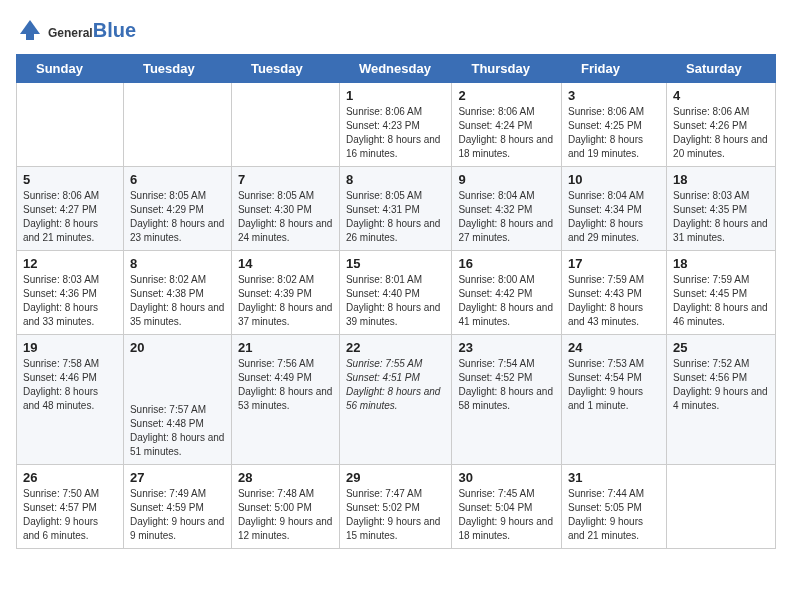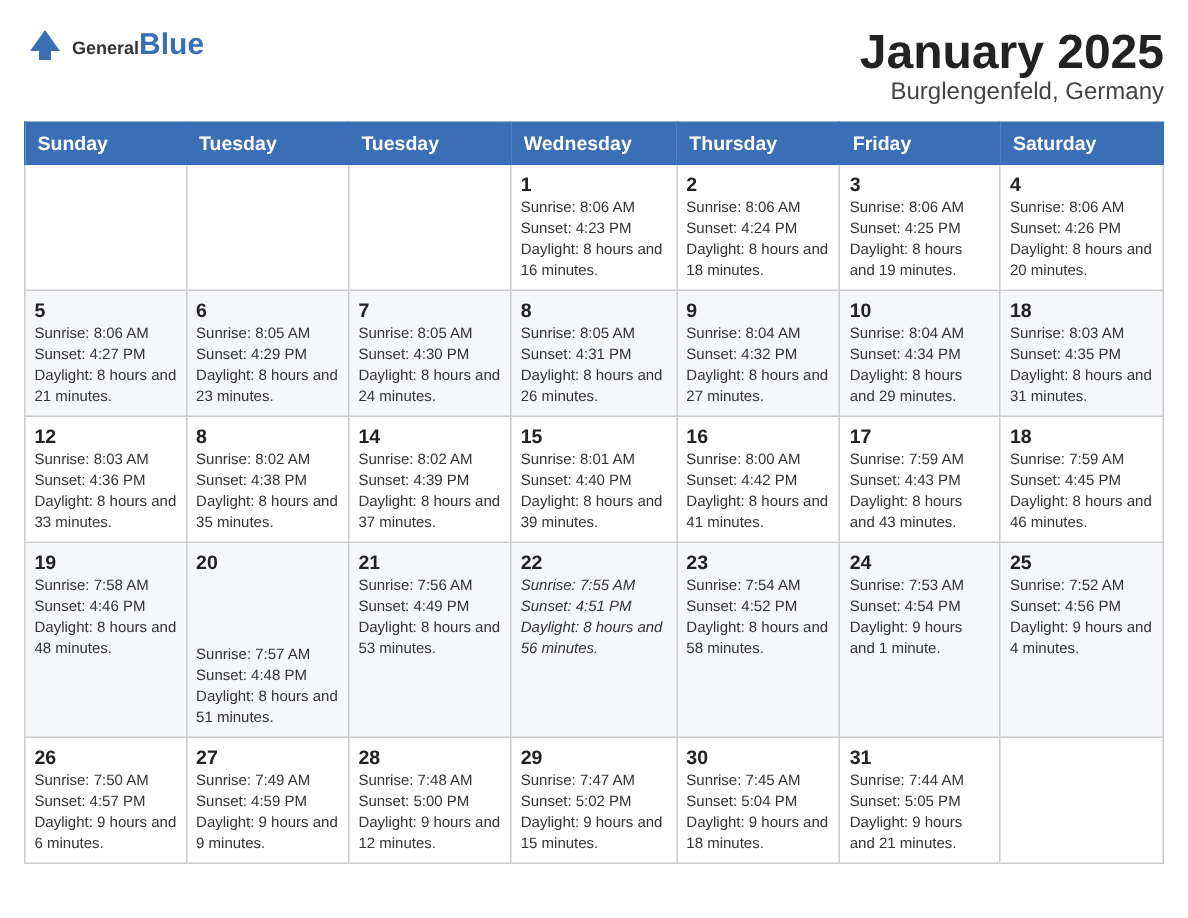--- a/index.html
+++ b/index.html
@@ -50,21 +50,21 @@
     .calendar {
       width: 100%;
       border-collapse: collapse;
       border: 1px solid #ccc;
     }
     .calendar th {
       background-color: #3a6eb5;
       color: #fff;
       font-size: 13px;
       font-weight: bold;
-      padding: 6px 8px;
+      padding: 6px 19px;
       text-align: left;
       border: 1px solid #3a6eb5;
     }
     .calendar td {
       vertical-align: top;
       padding: 5px 6px;
       border: 1px solid #ccc;
       font-size: 10.5px;
       color: #333;
       width: 113px;
@@ -95,24 +95,20 @@
 <div class="header">
   <div class="logo">
     <svg class="logo-icon" viewBox="0 0 28 28">
       <polygon points="14,4 24,18 4,18" fill="#3a6eb5"></polygon>
       <rect x="10" y="18" width="8" height="6" fill="#3a6eb5"></rect>
     </svg>
     <div>
       <span class="logo-text-general">General</span><span class="logo-text-blue">Blue</span>
     </div>
   </div>
-  <div class="title-block">
-    <div class="month-title">January 2025</div>
-    <div class="location-title">Burglengenfeld, Germany</div>
-  </div>
 </div>
 
 <table class="calendar">
   <thead>
     <tr>
     <th>Sunday</th>
         <th>Tuesday</th>
         <th>Tuesday</th>
         <th>Wednesday</th>
         <th>Thursday</th>

